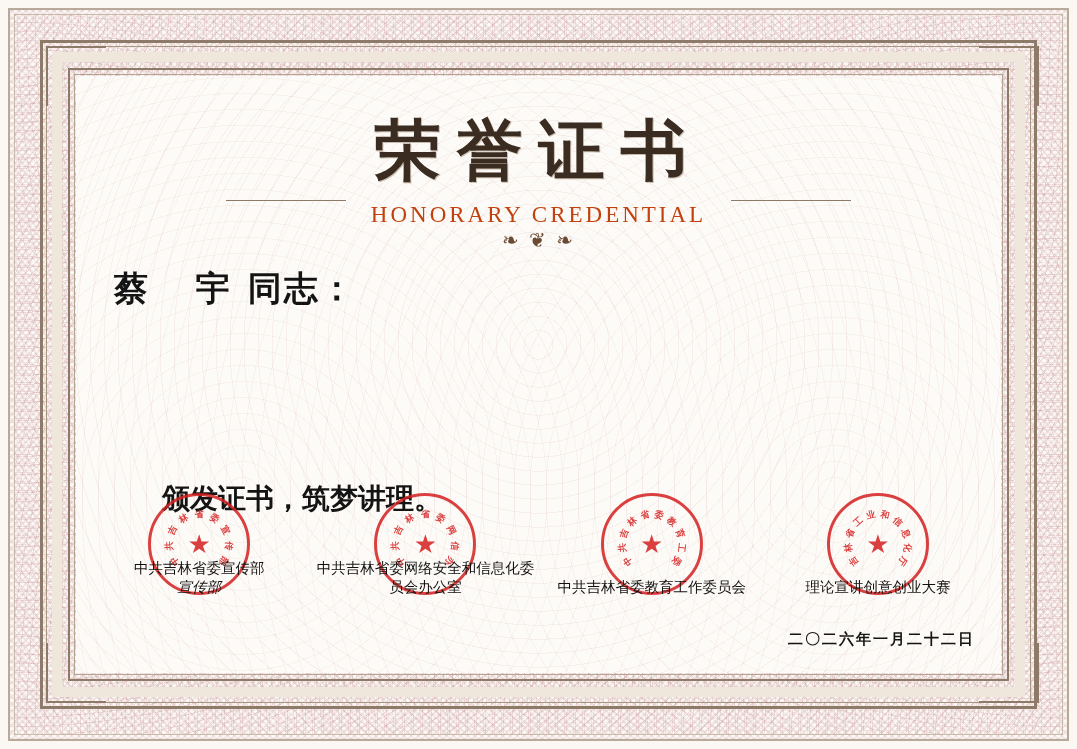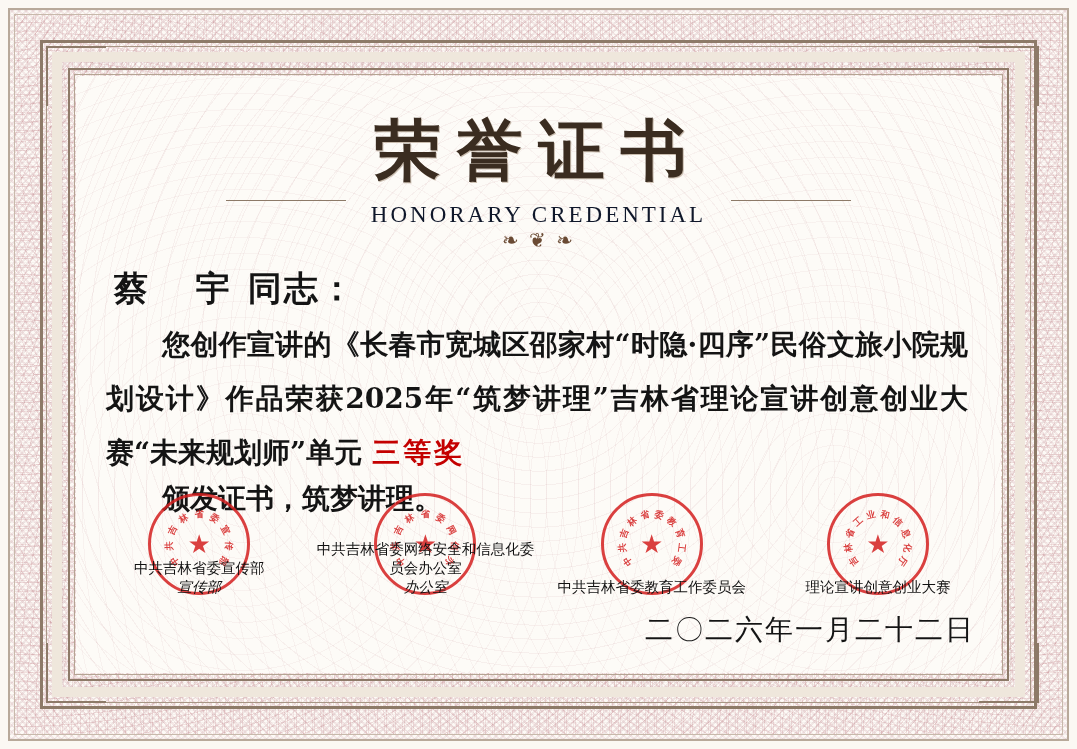--- a/index.html
+++ b/index.html
@@ -127,21 +127,21 @@
     font-family: "DejaVu Serif", serif;
     text-shadow: 1px 1px 0 #c9bcae;
   }
   .title-en {
     position: absolute;
     top: 126px;
     left: 0; right: 0;
     text-align: center;
     font-size: 23px;
     letter-spacing: 3px;
-    color: #0f172a;
+    color: #c2410c;
     font-family: "Liberation Serif", serif;
   }
   .title-rule {
     position: absolute;
     top: 124px;
     height: 1px;
     background: #8d7a68;
     width: 120px;
   }
   .title-rule.left { left: 150px; }
@@ -256,24 +256,24 @@
     color: #111;
     line-height: 19px;
     padding-bottom: 4px;
   }
   .seal-caption .l2 { display: block; font-style: italic; }
 
   .date {
     position: absolute;
     bottom: 24px;
     right: 26px;
-    font-size: 28px;
+    font-size: 15px;
     color: #141414;
     letter-spacing: 2px;
-    font-weight: normal;
+    font-weight: bold;
     margin-left: 30px;
   }
 </style>
 </head>
 <body>
 
 <div id="certificate">
 
   <div class="border-outer"></div>
   <div class="border-wave"></div>
@@ -294,23 +294,20 @@
     <div class="title-zh">荣誉证书</div>
     <div class="title-rule left"></div>
     <div class="title-rule right"></div>
     <div class="title-en">HONORARY  CREDENTIAL</div>
     <div class="flourish">❧ ❦ ❧</div>
 
     <div class="salutation">
       <span class="name">蔡 宇</span><span>同志：</span>
     </div>
 
-    <div class="body-text">
-      <span class="indent"></span><span>您创作宣讲的《长春市宽城区邵家村“时隐·四序”民</span><span>俗文旅小院规划设计》作品荣获2025年“筑梦讲理”吉林省</span><span>理论宣讲创意创业大赛“未来规划师”单元</span><span class="prize">三等奖</span>
-    </div>
 
     <div class="closing">
       <span class="indent"></span><span>颁发证书，筑梦讲理。</span>
     </div>
 
     <div class="seals">
 
       <div class="seal-block">
         <div class="seal-stamp">
           <div class="ring-text">
@@ -342,21 +339,20 @@
               <span style="transform: rotate(0deg) translate(-50%, -36px);">省</span>
               <span style="transform: rotate(31.25deg) translate(-50%, -36px);">委</span>
               <span style="transform: rotate(62.5deg) translate(-50%, -36px);">网</span>
               <span style="transform: rotate(93.75deg) translate(-50%, -36px);">信</span>
               <span style="transform: rotate(125deg) translate(-50%, -36px);">办</span>
             </div>
           <div class="star">★</div>
         </div>
         <div class="seal-caption">
           <span>中共吉林省委网络安全和信息化委员会办公室</span>
-          <span class="l2">办公室</span>
         </div>
       </div>
 
       <div class="seal-block">
         <div class="seal-stamp">
           <div class="ring-text">
               <span style="transform: rotate(-125deg) translate(-50%, -36px);">中</span>
               <span style="transform: rotate(-97.2222deg) translate(-50%, -36px);">共</span>
               <span style="transform: rotate(-69.4444deg) translate(-50%, -36px);">吉</span>
               <span style="transform: rotate(-41.6667deg) translate(-50%, -36px);">林</span>

